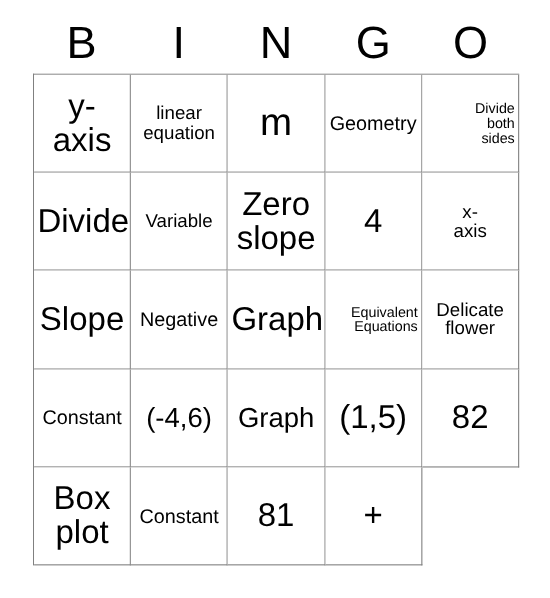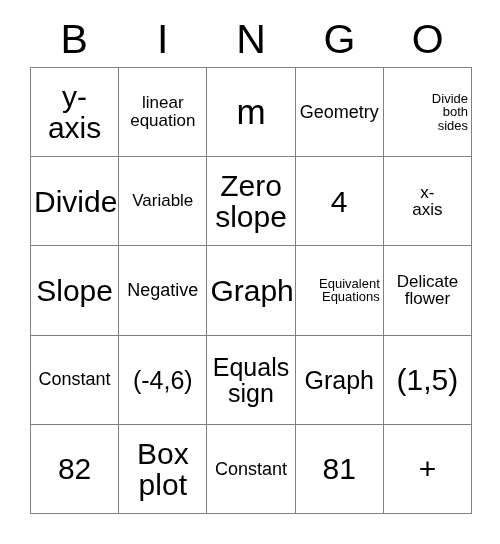--- a/index.html
+++ b/index.html
@@ -156,24 +156,20 @@
 flower</span>
       </div>
 
     <div class="cell">
         <span class="cell-text fs-xs">Constant</span>
       </div>
     <div class="cell">
         <span class="cell-text fs-md">(-4,6)</span>
       </div>
     <div class="cell">
-        <span class="cell-text fs-md">Equals
-sign</span>
-      </div>
-    <div class="cell">
         <span class="cell-text fs-md">Graph</span>
       </div>
     <div class="cell">
         <span class="cell-text fs-lg">(1,5)</span>
       </div>
 
     <div class="cell">
         <span class="cell-text fs-lg">82</span>
       </div>
     <div class="cell">

